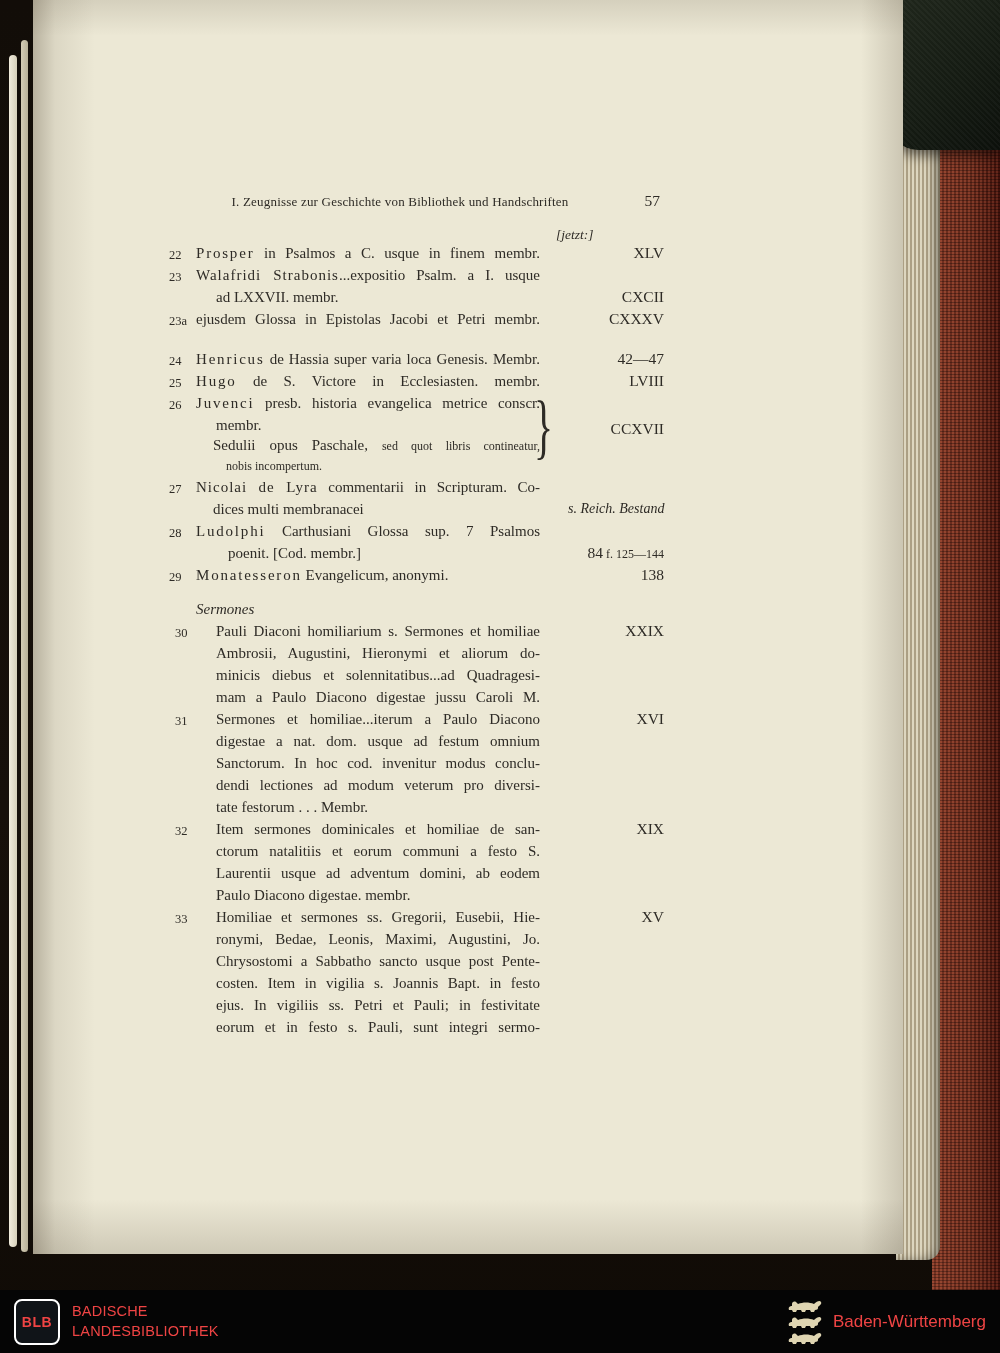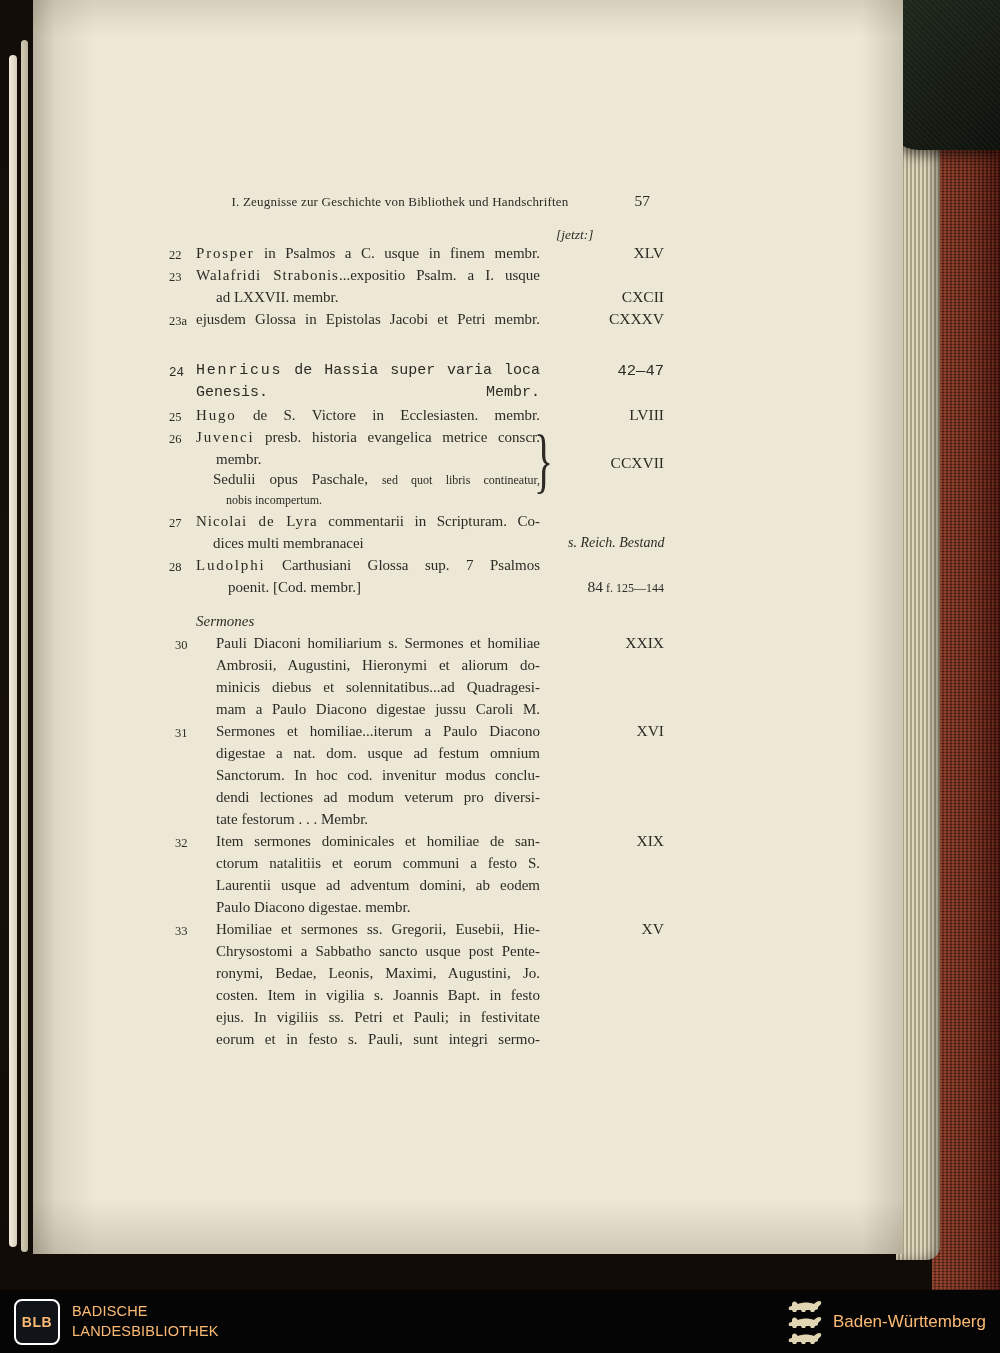--- a/index.html
+++ b/index.html
@@ -31,21 +31,21 @@
   .page{position:absolute;left:33px;top:0;width:870px;height:1254px;
     background:
       linear-gradient(90deg, rgba(74,62,44,0.32) 0px, rgba(74,62,44,0.10) 22px, rgba(74,62,44,0) 62px),
       linear-gradient(270deg, rgba(74,62,44,0.20) 0px, rgba(74,62,44,0) 42px),
       linear-gradient(180deg, rgba(74,62,44,0.14) 0px, rgba(74,62,44,0) 36px),
       linear-gradient(0deg, rgba(74,62,44,0.18) 0px, rgba(74,62,44,0) 55px),
       #ece8d5;}
 
   .phead{position:absolute;left:137px;top:194px;width:500px;height:20px;font-size:13px;font-family:Liberation Serif, serif;}
   .phead .title{position:absolute;left:30px;right:70px;text-align:center;letter-spacing:0.2px;white-space:nowrap;}
-  .phead .pnum{position:absolute;right:20px;top:-2px;font-size:15.5px;}
+  .phead .pnum{position:absolute;right:10px;top:-2px;font-size:15.5px;}
 
   .tblock{position:absolute;left:163px;top:242px;width:500px;font-size:15px;line-height:22px;}
   .jetzt{position:absolute;top:-18px;left:360px;width:108px;text-align:left;
          font-style:italic;font-size:13.5px;}
 
   .entry{position:relative;width:344px;}
   .entry.ind{padding-left:20px;width:324px;}
   .entry .num{position:absolute;left:-27px;top:2px;width:26px;font-size:12.5px;}
   .entry.ind .num{left:-21px;}
   .line{position:relative;}
@@ -53,27 +53,27 @@
   .nm{letter-spacing:1.8px;}
   .nm.tight{letter-spacing:1px;}
   .p17{padding-left:17px;} .p20{padding-left:20px;} .p30{padding-left:30px;} .p32{padding-left:32px;}
   .lh19{line-height:19px;}
   .sm{font-size:12px;margin-top:35px;}
   .val{position:absolute;left:372px;top:0;width:96px;text-align:right;font-size:15.5px;white-space:nowrap;}
   .val.v2{top:22px;} .val.vmid{top:26px;}
   .val.it{font-style:italic;font-size:14px;}
   .brace{position:absolute;left:338px;top:-1px;font-size:72px;line-height:70px;
          transform:scaleX(0.55);transform-origin:left center;font-weight:300;}
-  .gap18{margin-top:30px;font-family:Liberation Mono, monospace;}
+  .gap18{margin-top:18px;}
   .sermones{font-style:italic;font-size:15px;margin-top:12px;}
 
   
   .footer{position:absolute;left:0;top:1290px;width:1000px;height:63px;background:#050505;
           display:flex;align-items:center;padding:0 14px;box-sizing:border-box;gap:12px;
-          font-family:"Liberation Sans","DejaVu Sans",sans-serif;color:#fdba74;}
+          font-family:"Liberation Sans","DejaVu Sans",sans-serif;color:#ef4444;}
   .blb-logo{width:42px;height:42px;border:2px solid #fff;border-radius:8px;background:#101418;
             display:flex;align-items:center;justify-content:center;
             font-weight:700;font-size:14px;letter-spacing:0.5px;flex:0 0 auto;}
   .libname{font-weight:400;font-size:14.5px;line-height:1.32;letter-spacing:0.2px;}
   .f-right{margin-left:auto;display:flex;align-items:center;gap:10px;}
   .state{font-size:17px;text-align:center;}
 </style>
 </head>
 <body>
 
@@ -143,20 +143,25 @@
         <span class="val v2 it">s. Reich. Bestand</span>
       </div>
 
       <div class="entry">
         <span class="num">28</span>
         <div class="line jl"><span class="nm">Ludolphi</span><span> Carthusiani Glossa sup. 7 Psalmos</span></div>
         <div class="line p32">poenit. [Cod. membr.]</div>
         <span class="val v2"><span>84</span><span class="sm"> f. 125—144</span></span>
       </div>
 
+      <div class="entry">
+        <span class="num">29</span>
+        <div class="line"><span class="nm">Monatesseron</span><span> Evangelicum, anonymi.</span></div>
+        <span class="val">138</span>
+      </div>
 
       <div class="sermones">Sermones</div>
 
       <div class="entry ind">
         <span class="num">30</span>
         <div class="line jl">Pauli Diaconi homiliarium s. Sermones et homiliae</div>
         <div class="line jl">Ambrosii, Augustini, Hieronymi et aliorum do-</div>
         <div class="line jl">minicis diebus et solennitatibus...ad Quadragesi-</div>
         <div class="line jl">mam a Paulo Diacono digestae jussu Caroli M.</div>
         <span class="val">XXIX</span>
@@ -177,22 +182,22 @@
         <div class="line jl">Item sermones dominicales et homiliae de san-</div>
         <div class="line jl">ctorum natalitiis et eorum communi a festo S.</div>
         <div class="line jl">Laurentii usque ad adventum domini, ab eodem</div>
         <div class="line">Paulo Diacono digestae. membr.</div>
         <span class="val">XIX</span>
       </div>
 
       <div class="entry ind">
         <span class="num">33</span>
         <div class="line jl">Homiliae et sermones ss. Gregorii, Eusebii, Hie-</div>
+        <div class="line jl">ronymi, Bedae, Leonis, Maximi, Augustini, Jo.</div>
         <div class="line jl">Chrysostomi a Sabbatho sancto usque post Pente-</div>
-        <div class="line jl">ronymi, Bedae, Leonis, Maximi, Augustini, Jo.</div>
         <div class="line jl">costen. Item in vigilia s. Joannis Bapt. in festo</div>
         <div class="line jl">ejus. In vigiliis ss. Petri et Pauli; in festivitate</div>
         <div class="line jl">eorum et in festo s. Pauli, sunt integri sermo-</div>
         <span class="val">XV</span>
       </div>
 
     </div>
   </div>
 
   <div class="footer">

